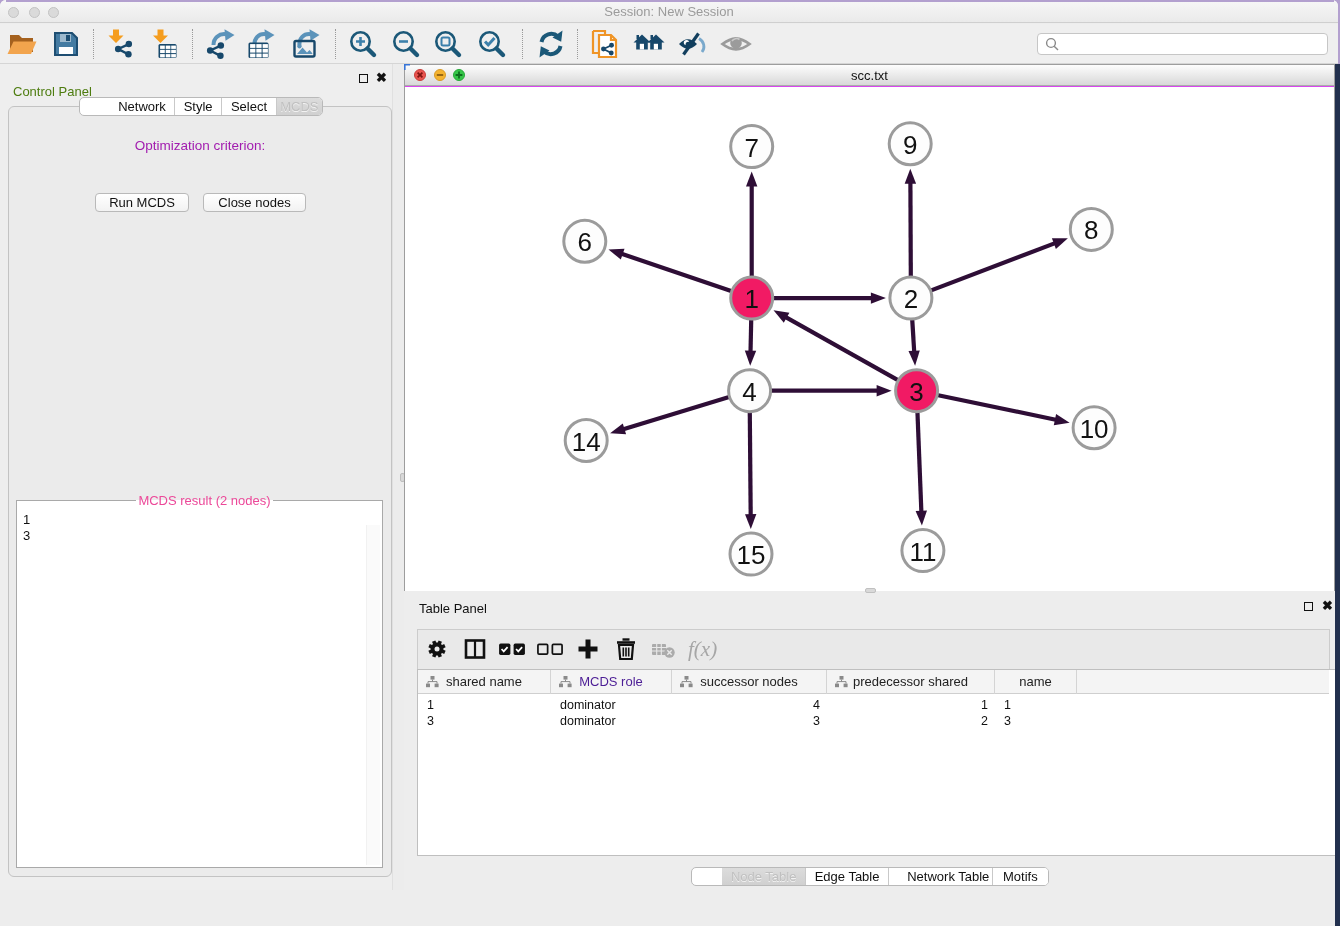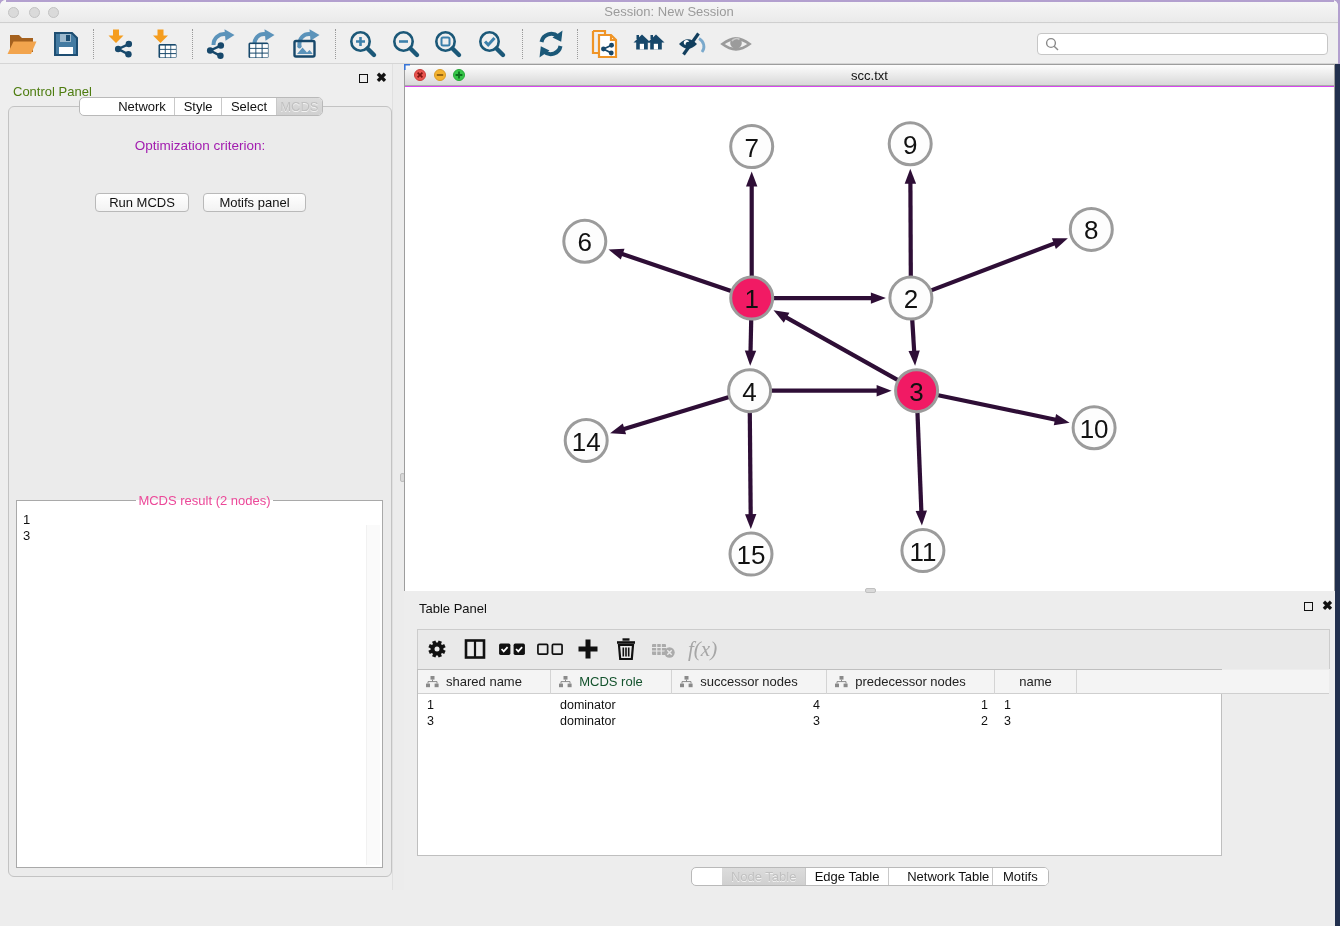--- a/index.html
+++ b/index.html
@@ -26,21 +26,21 @@
 .tabgroup .seg.sel { background:linear-gradient(#dcdcdc,#d0d0d0); color:#c0c0c0; text-shadow:0 1px 0 #f2f2f2; }
 #frame { position:absolute; left:404px; top:64px; width:931px; height:527px; border:1px solid #9d9d9d; border-bottom:none; background:#d946ef; }
 #ftitle { position:absolute; left:0; top:0; width:100%; height:21px; background:linear-gradient(#fdfdfd,#d8d8d8); border-bottom:1px solid #ababab; }
 #ftext { position:absolute; top:3px; width:100%; text-align:center; font-size:13px; color:#111; }
 .ball { position:absolute; top:4px; width:12px; height:12px; border-radius:50%; }
 #canvas { position:absolute; left:0; top:22px; width:929px; height:504px; background:#fff; overflow:hidden; }
 #hgrip { position:absolute; left:865px; top:588px; width:11px; height:5px; background:#d9d9d9; border:1px solid #c0c0c0; border-radius:2px; z-index:5; }
 #spanel { position:absolute; left:404px; top:591px; width:931px; height:299px; background:#ededed; }
 #sp-title { position:absolute; left:15px; top:10px; font-size:13px; color:#111; }
 #sp-toolbox { position:absolute; left:13px; top:38px; width:913px; height:40px; background:#e9e9e9; border:1px solid #cccccc; border-bottom:none; }
-#sp-table { position:absolute; left:13px; top:78px; width:805px; height:187px; background:#fff; border:1px solid #bfbfbf; }
+#sp-table { position:absolute; left:13px; top:78px; width:922px; height:187px; background:#fff; border:1px solid #bfbfbf; }
 #statusbar { position:absolute; left:0; top:890px; width:100%; height:36px; background:#ececec; border-top:1px solid #c9c9c9; }
 .btn { position:absolute; background:linear-gradient(#ffffff,#f2f2f2); border:1px solid #b9b9b9; border-radius:4px; font-size:13px; color:#111; display:flex; align-items:center; justify-content:center; }
 .fl-sq { position:absolute; width:9px; height:9px; border:1.5px solid #111; }
 .fl-x { position:absolute; font-size:13px; font-weight:bold; color:#111; line-height:10px; }
 </style>
 </head>
 <body>
 <div id="win">
   <div id="titlebar">
     <div class="tl" style="left:8px"></div>
@@ -188,21 +188,21 @@
     <div class="fl-x" style="left:376px; top:9px;">✖</div>
     <div id="cp-box"></div>
     <div class="tabgroup" style="left:79px; top:33px; width:244px;">
       <div class="seg" style="width:72px;">Network</div>
       <div class="seg" style="width:53px;">Style</div>
       <div class="seg" style="width:61px;">Select</div>
       <div class="seg sel" style="width:52px;">MCDS</div>
     </div>
     <div class="abs" style="left:8px; top:74px; width:384px; text-align:center; font-size:13.5px; color:#a21caf;">Optimization criterion:</div>
     <div class="btn" style="left:95px; top:129px; width:94px; height:19px;">Run MCDS</div>
-    <div class="btn" style="left:203px; top:129px; width:103px; height:19px;">Motifs panel</div>
+    <div class="btn" style="left:203px; top:129px; width:103px; height:19px;">Close nodes</div>
     <fieldset id="mcds-result" style="position:absolute; left:16px; top:429px; width:367px; height:375px; border:1px solid #a9a9a9; background:#fff;">
       <legend style="font-size:13px; color:#ec4899; margin-left:5px; padding:0 2px;text-align:center;">MCDS result (2 nodes)</legend>
       <div style="position:absolute; right:2px; top:17px; bottom:2px; width:14px; background:#fafafa; border-left:1px solid #f1f1f1;"></div>
       <div style="position:absolute; left:6px; top:4px; font-size:13px; color:#111; line-height:15.5px;">1<br>3</div>
     </fieldset>
   </div>
   <div id="divider">
       <div class="grip"></div>
     </div>
   <div id="frame">
@@ -337,39 +337,39 @@
         <div style="position:absolute;left:0;top:0;width:911px;height:24px;background:#f4f4f4;border-bottom:1px solid #cfcfcf;">
           <div style="position:absolute;left:0px;top:0;width:133px;height:24px;border-right:1px solid #d4d4d4;text-align:center;font-size:13px;color:#222;line-height:24px;">shared name</div>
           <svg width="13" height="12" viewBox="0 0 13 12" style="position:absolute;left:8px;top:6px">
             <g fill="#8a8a8a">
               <rect x="4.5" y="0" width="4" height="3.6"></rect>
               <rect x="0" y="7.6" width="4" height="3.6"></rect>
               <rect x="8.6" y="7.6" width="4" height="3.6"></rect>
               <path d="M6.5 3.6 v2 M2 7.6 v-2 h9 v2" stroke="#8a8a8a" stroke-width="1" fill="none"></path>
             </g>
           </svg>
-          <div style="position:absolute;left:133px;top:0;width:121px;height:24px;border-right:1px solid #d4d4d4;text-align:center;font-size:13px;color:#14532d;line-height:24px;">MCDS role</div>
+          <div style="position:absolute;left:133px;top:0;width:121px;height:24px;border-right:1px solid #d4d4d4;text-align:center;font-size:13px;color:#4c1d95;line-height:24px;">MCDS role</div>
           <svg width="13" height="12" viewBox="0 0 13 12" style="position:absolute;left:141px;top:6px">
             <g fill="#8a8a8a">
               <rect x="4.5" y="0" width="4" height="3.6"></rect>
               <rect x="0" y="7.6" width="4" height="3.6"></rect>
               <rect x="8.6" y="7.6" width="4" height="3.6"></rect>
               <path d="M6.5 3.6 v2 M2 7.6 v-2 h9 v2" stroke="#8a8a8a" stroke-width="1" fill="none"></path>
             </g>
           </svg>
           <div style="position:absolute;left:254px;top:0;width:155px;height:24px;border-right:1px solid #d4d4d4;text-align:center;font-size:13px;color:#222;line-height:24px;">successor nodes</div>
           <svg width="13" height="12" viewBox="0 0 13 12" style="position:absolute;left:262px;top:6px">
             <g fill="#8a8a8a">
               <rect x="4.5" y="0" width="4" height="3.6"></rect>
               <rect x="0" y="7.6" width="4" height="3.6"></rect>
               <rect x="8.6" y="7.6" width="4" height="3.6"></rect>
               <path d="M6.5 3.6 v2 M2 7.6 v-2 h9 v2" stroke="#8a8a8a" stroke-width="1" fill="none"></path>
             </g>
           </svg>
-          <div style="position:absolute;left:409px;top:0;width:168px;height:24px;border-right:1px solid #d4d4d4;text-align:center;font-size:13px;color:#222;line-height:24px;">predecessor nodes</div>
+          <div style="position:absolute;left:409px;top:0;width:168px;height:24px;border-right:1px solid #d4d4d4;text-align:center;font-size:13px;color:#222;line-height:24px;">predecessor shared</div>
           <svg width="13" height="12" viewBox="0 0 13 12" style="position:absolute;left:417px;top:6px">
             <g fill="#8a8a8a">
               <rect x="4.5" y="0" width="4" height="3.6"></rect>
               <rect x="0" y="7.6" width="4" height="3.6"></rect>
               <rect x="8.6" y="7.6" width="4" height="3.6"></rect>
               <path d="M6.5 3.6 v2 M2 7.6 v-2 h9 v2" stroke="#8a8a8a" stroke-width="1" fill="none"></path>
             </g>
           </svg>
           <div style="position:absolute;left:577px;top:0;width:82px;height:24px;border-right:1px solid #d4d4d4;text-align:center;font-size:13px;color:#222;line-height:24px;">name</div>
         </div>

